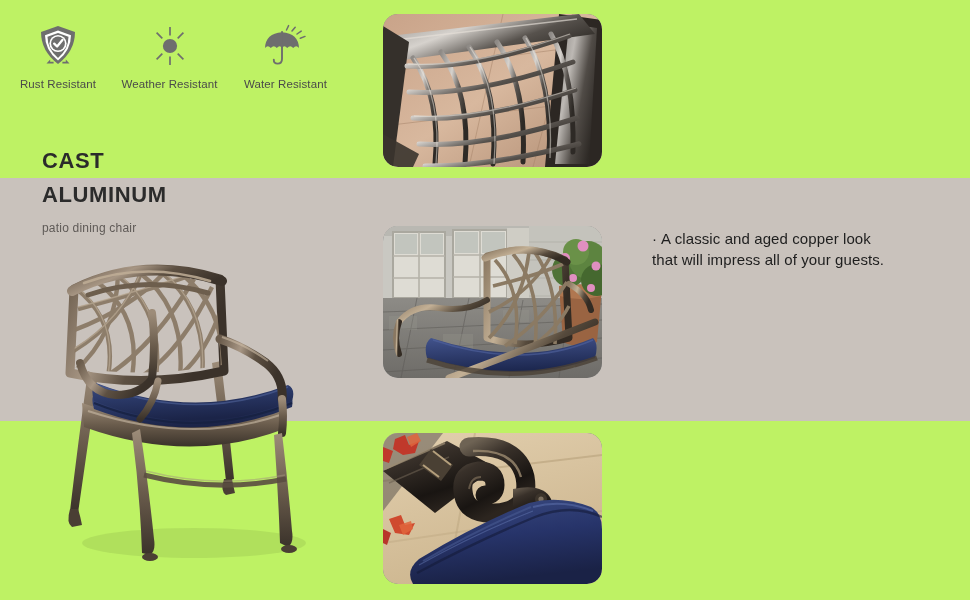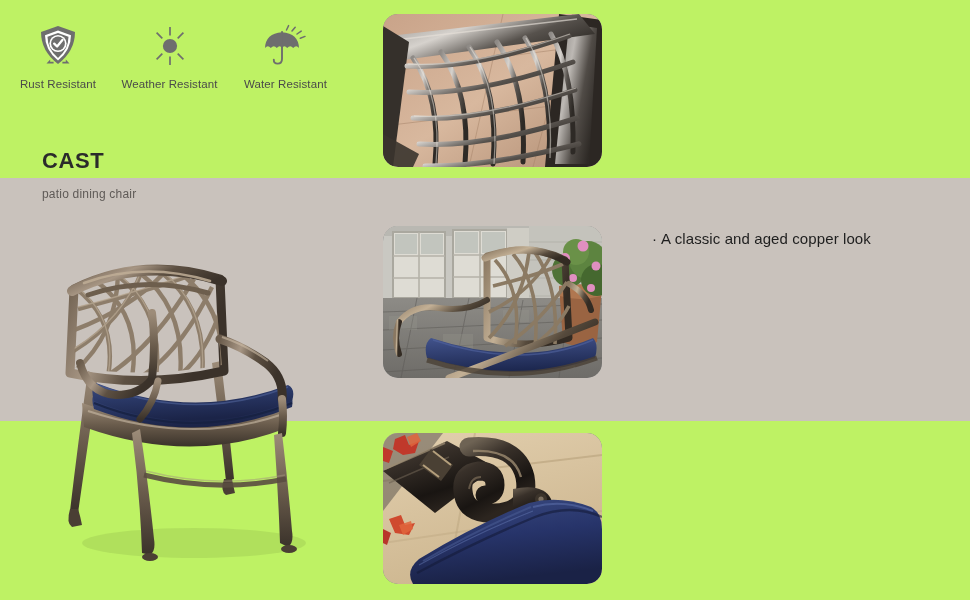--- a/index.html
+++ b/index.html
@@ -179,20 +179,21 @@
             <line x1="30.7" y1="15.3" x2="36.4" y2="9.6"></line>
           </g>
         </svg>
       </div>
       <div class="cap">Weather Resistant</div>
     </div>
   </div>
 
   <div class="headline">
     <div class="l1">CAST</div>
+    <div class="l2">ALUMINUM</div>
     <div class="sub">patio dining chair</div>
   </div>
 
   <div class="hero-chair">
     <svg width="300" height="325" viewBox="0 0 300 325">
       <defs>
         <linearGradient id="bronze" x1="0" y1="0" x2="1" y2="0.3">
           <stop offset="0" stop-color="#6b5c4c"></stop>
           <stop offset="0.35" stop-color="#a79684"></stop>
           <stop offset="0.6" stop-color="#5d5042"></stop>
@@ -532,16 +533,17 @@
         <path d="M36 132 Q94 100 150 78" fill="none" stroke="#6276b0" stroke-width="1.2" opacity="0.5"></path>
       </g>
     </svg>
   </div>
 
   <div class="bullets">
 
 
     <div class="bullet">
       <span class="dot">·</span><span>A classic and aged copper look</span><br>
+      <span>that will impress all of your guests.</span>
     </div>
   </div>
 
 </div>
 
 </body></html>

